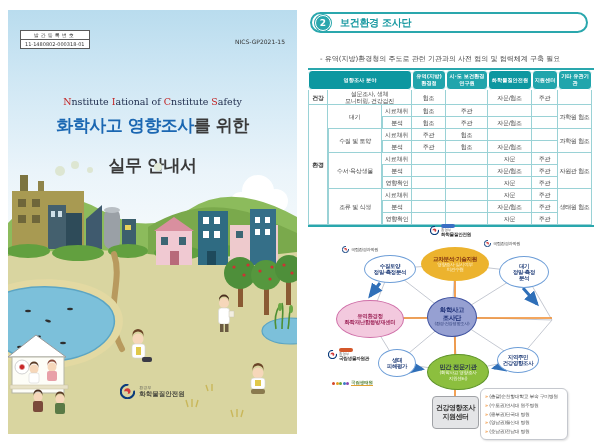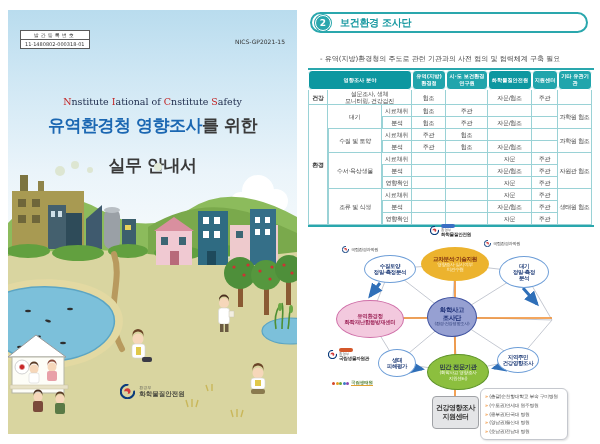--- a/index.html
+++ b/index.html
@@ -107,21 +107,21 @@
 
   <div class="cover">
     <div class="stamp">
       <div class="stamp-top">발간등록번호</div>
       <div class="stamp-bot">11-1480802-000318-01</div>
     </div>
     <div class="doccode">NICS-GP2021-15</div>
 
     <div class="institute"><span class="red">N</span><span>nstitute </span><span class="red">I</span><span>ational of </span><span class="red">C</span><span>nstitute </span><span class="red">S</span><span>afety</span></div>
 
-    <div class="title1"><span class="blue">유역환경청 영향조사</span><span>를 위한</span></div>
+    <div class="title1"><span class="blue">화학사고 영향조사</span><span>를 위한</span></div>
     <div class="title2">실무 안내서</div>
 
     <svg class="illus" viewBox="0 0 289 273">
 
       <g>
         <circle cx="52" cy="10" r="5" fill="#dde6d2"></circle>
           <circle cx="67" cy="4" r="4" fill="#dde6d2"></circle>
         <circle cx="82" cy="9" r="3" fill="#dde6d2"></circle>
           <circle cx="150" cy="6" r="4" fill="#e2ead8"></circle>
       </g>

